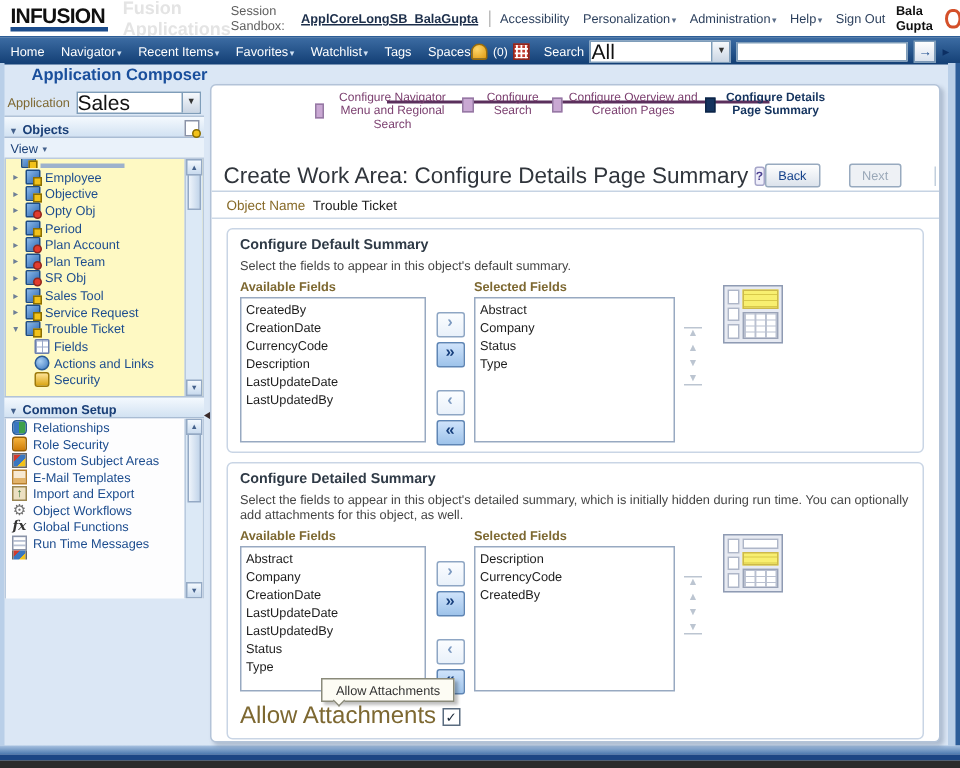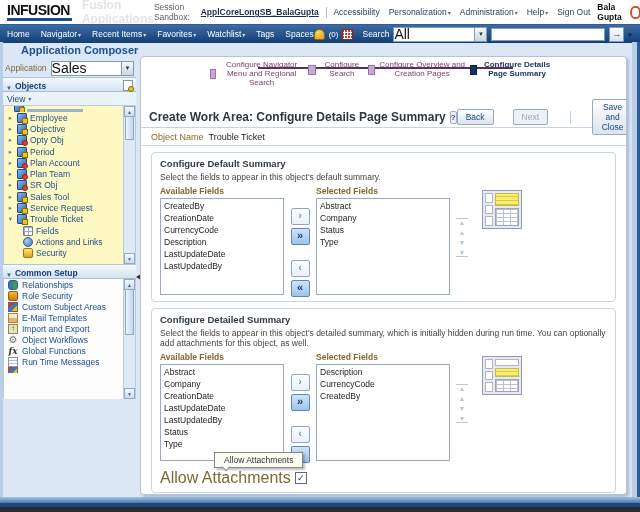--- a/index.html
+++ b/index.html
@@ -110,21 +110,21 @@
   #train-line{position:absolute;height:2px;background:#5a2f5c;top:7px}
   #train-stops{position:relative;display:flex;justify-content:center;align-items:flex-start}
   .stop{display:flex;align-items:center;cursor:pointer}
   .sq{width:8px;height:8px;margin:4px 0 3px;position:relative;z-index:2}
   .stop.visited .sq{background:#c9a8d3;border:1px solid #9579a3}
   .stop.current .sq{background:#14335e;border:1px solid #0d2547}
   .stop-label{font-size:8px;line-height:9px;text-align:center}
   .stop.visited .stop-label{color:#7c4070}
   .stop.current .stop-label{color:#14335e;font-weight:bold}
   #hdr-row{display:flex;align-items:center;padding:0 8px;height:20px}
-  #page-title{font-size:12px;font-weight:bold;color:#30353c;white-space:nowrap}
+  #page-title{font-size:15px;font-weight:normal;color:#30353c;white-space:nowrap}
   .help-icon{width:11px;height:11px;margin-left:4px;border:1px solid #a6a6c9;background:#efeefa;color:#4a3f8f;
              font-size:8px;font-weight:bold;display:flex;align-items:center;justify-content:center;border-radius:2px;cursor:pointer}
   #hdr-btns{margin-left:auto;display:flex;align-items:center;gap:19px}
   .abtn{font-family:"Liberation Sans",sans-serif;font-size:8.5px;color:#15428b;
         background:linear-gradient(#fefefe,#dce3ec);border:1px solid #98aabf;border-radius:2px;
         padding:2px 8px;cursor:pointer}
   .abtn.dis{color:#9aa8b8;background:#eef1f5;cursor:default}
   .bsep{width:1px;height:13px;background:#c2cfdd;margin:0 3px}
   .divline{height:1px;background:#c6d3e3}
   #obj-row{display:flex;align-items:center;gap:5px;padding:4px 10px 3px;font-size:9px;border-bottom:1px solid #cdd9e7}

